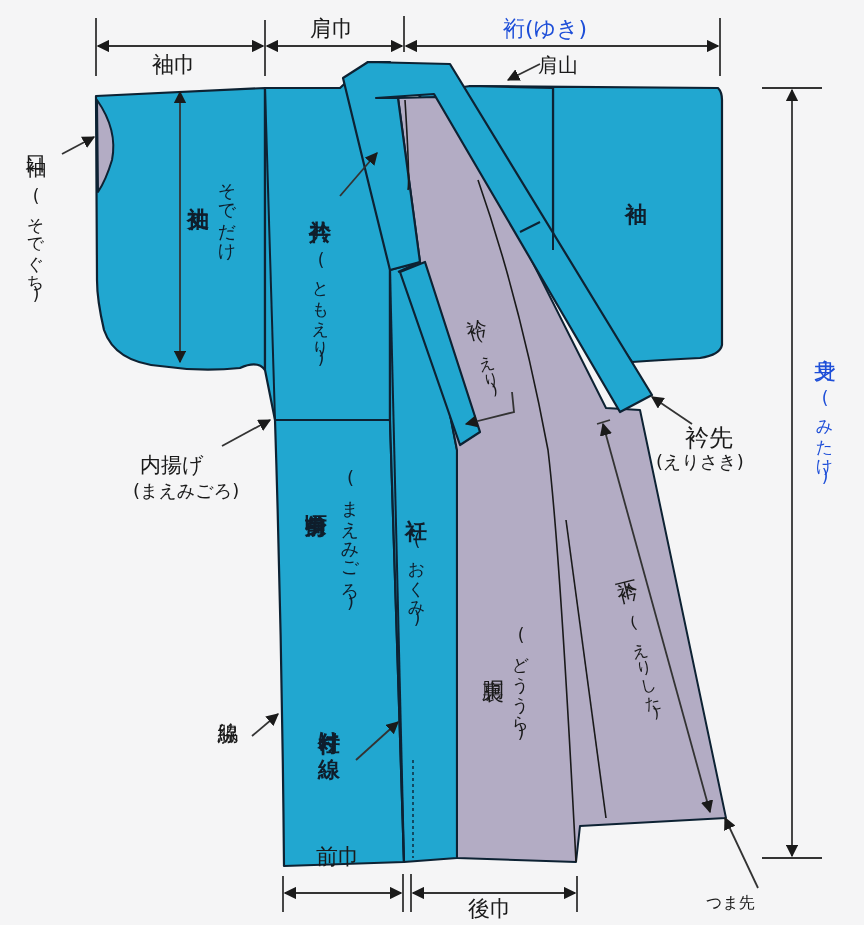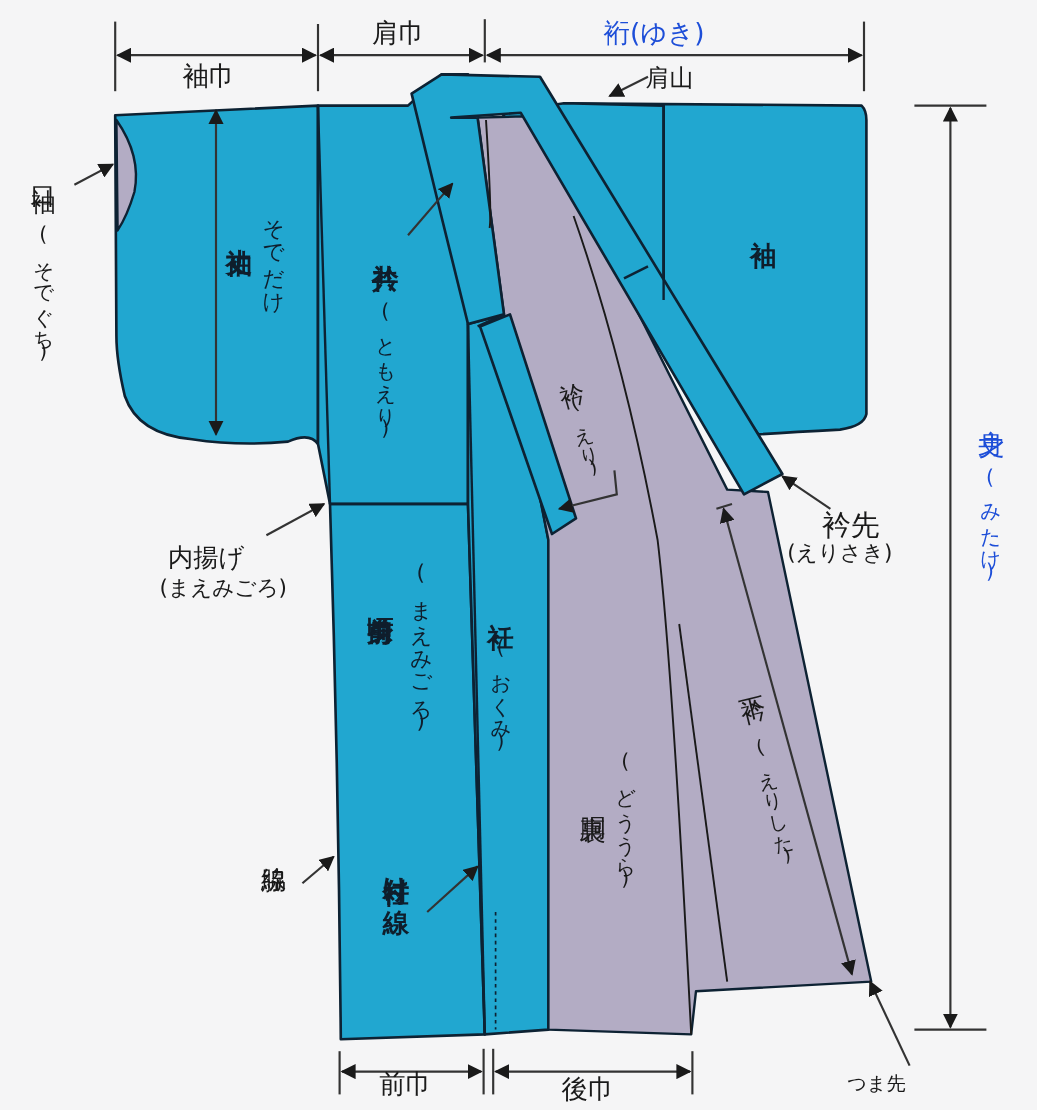--- a/index.html
+++ b/index.html
@@ -137,15 +137,15 @@
 
 <div class="label-box v" style="left:512px;top:625px;font-size:17px;">(どううら)</div>
 <div class="label-box v" style="left:482px;top:663px;font-size:22px;">胴裏</div>
 
 <div class="label-box v" style="left:610px;top:566px;font-size:21px;transform:rotate(-14deg);">衿下</div>
 <div class="label-box v" style="left:636px;top:612px;font-size:16px;transform:rotate(-14deg);">(えりした)</div>
 
 <div class="label-box v" style="left:217px;top:706px;font-size:21px;">脇線</div>
 <div class="label-box v dark" style="left:318px;top:715px;font-size:22px;">衽付け線</div>
 
-<div class="label-box" style="left:316px;top:846px;font-size:22px;margin-top:48px;">前巾</div>
+<div class="label-box" style="left:316px;top:846px;font-size:22px;">前巾</div>
 <div class="label-box" style="left:468px;top:898px;font-size:22px;">後巾</div>
 <div class="label-box" style="left:706px;top:895px;font-size:16px;">つま先</div>
 
 </body></html>

